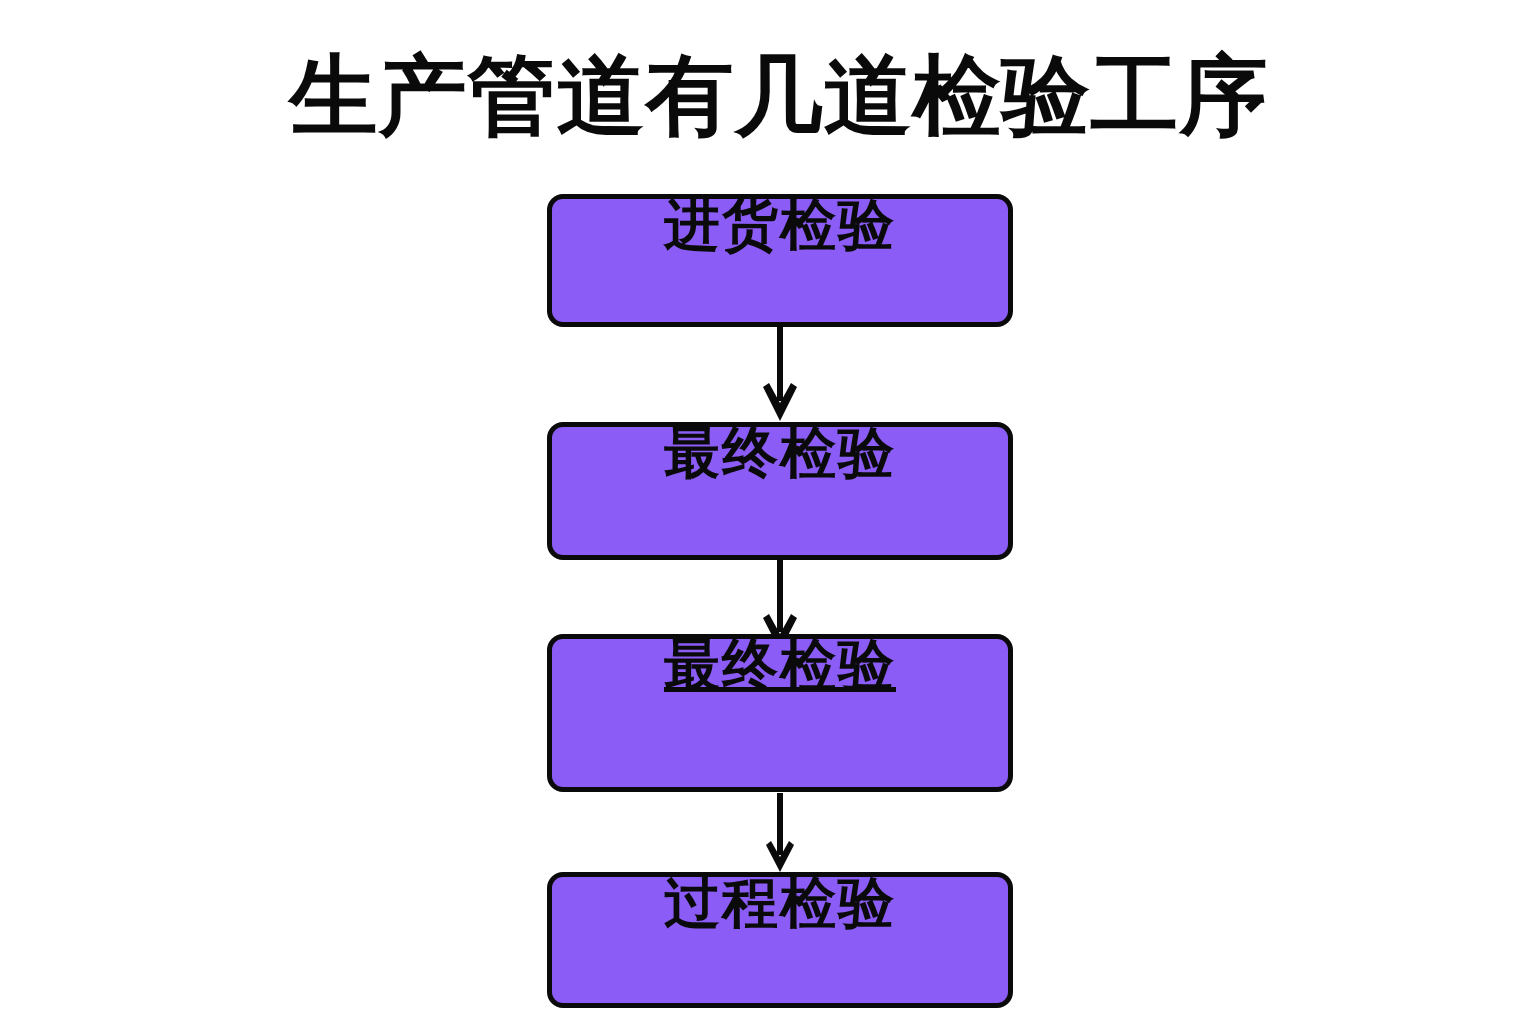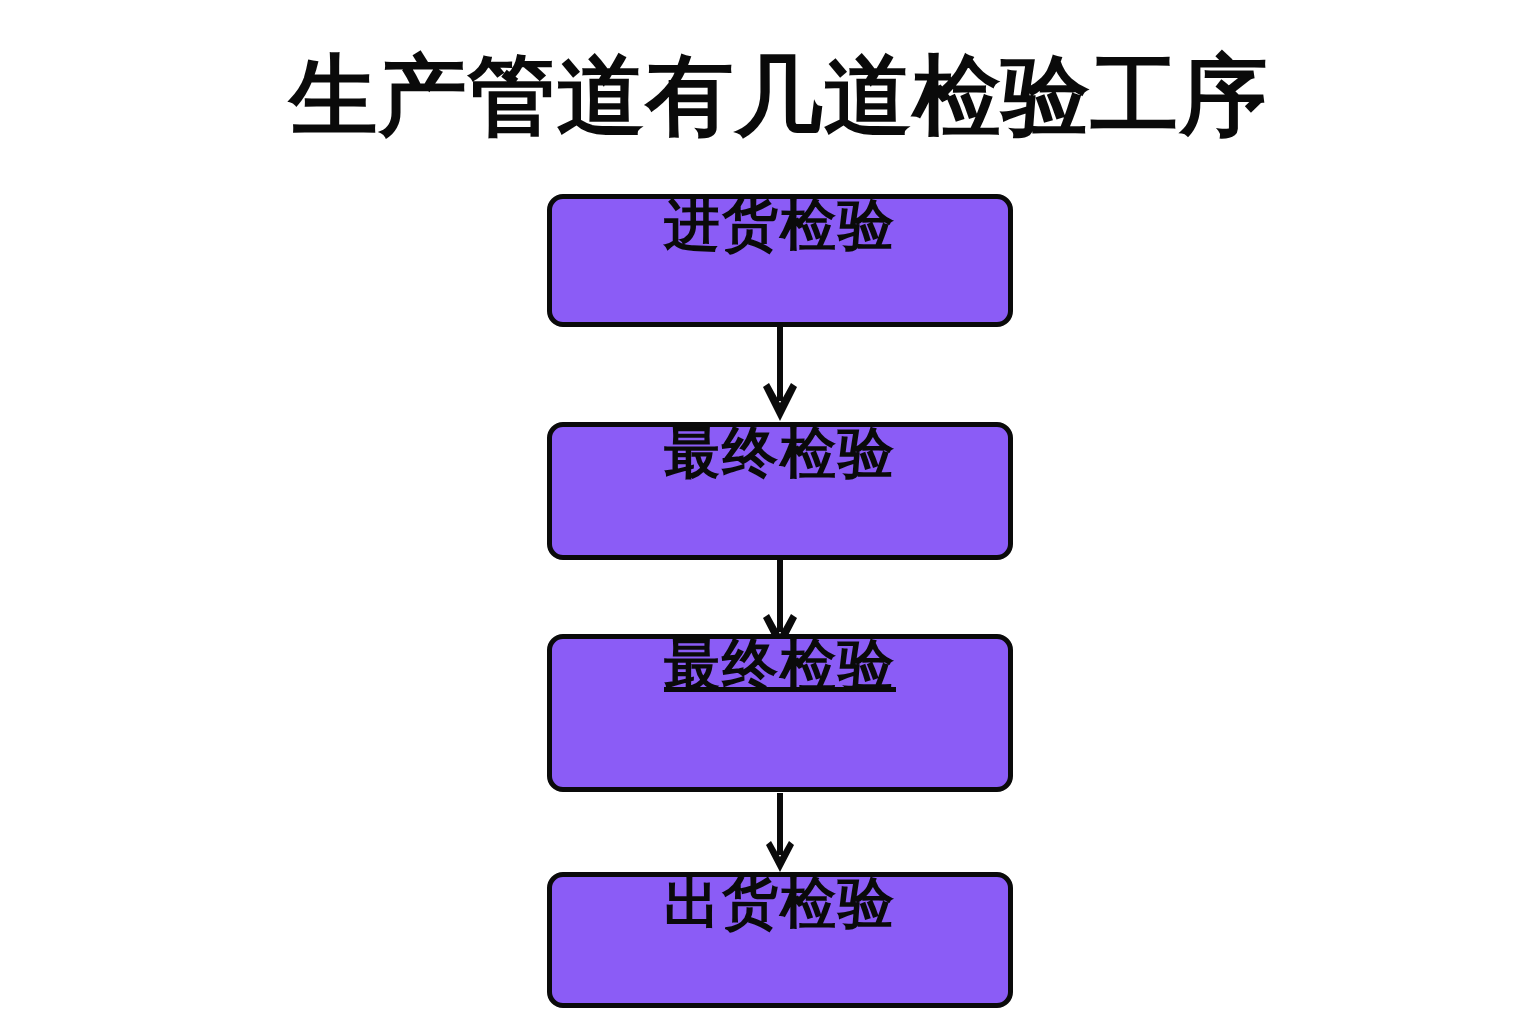--- a/index.html
+++ b/index.html
@@ -130,17 +130,17 @@
     <div class="connector" id="connector-2">
       <svg viewBox="0 0 38 81" preserveAspectRatio="none" aria-hidden="true">
         <g>
           <rect x="16" y="0" width="6" height="62" fill="#0a0a0a"></rect>
           <path d="M19 79 L5 52 L10 48 L19 64 L28 48 L33 52 Z" fill="#0a0a0a"></path>
         </g>
       </svg>
     </div>
 
     <div class="node" id="node-3">
-      <span class="node-label">出货检验</span>
+      <span class="node-label">过程检验</span>
     </div>
 
   </div>
 </div>
 
 </body></html>

